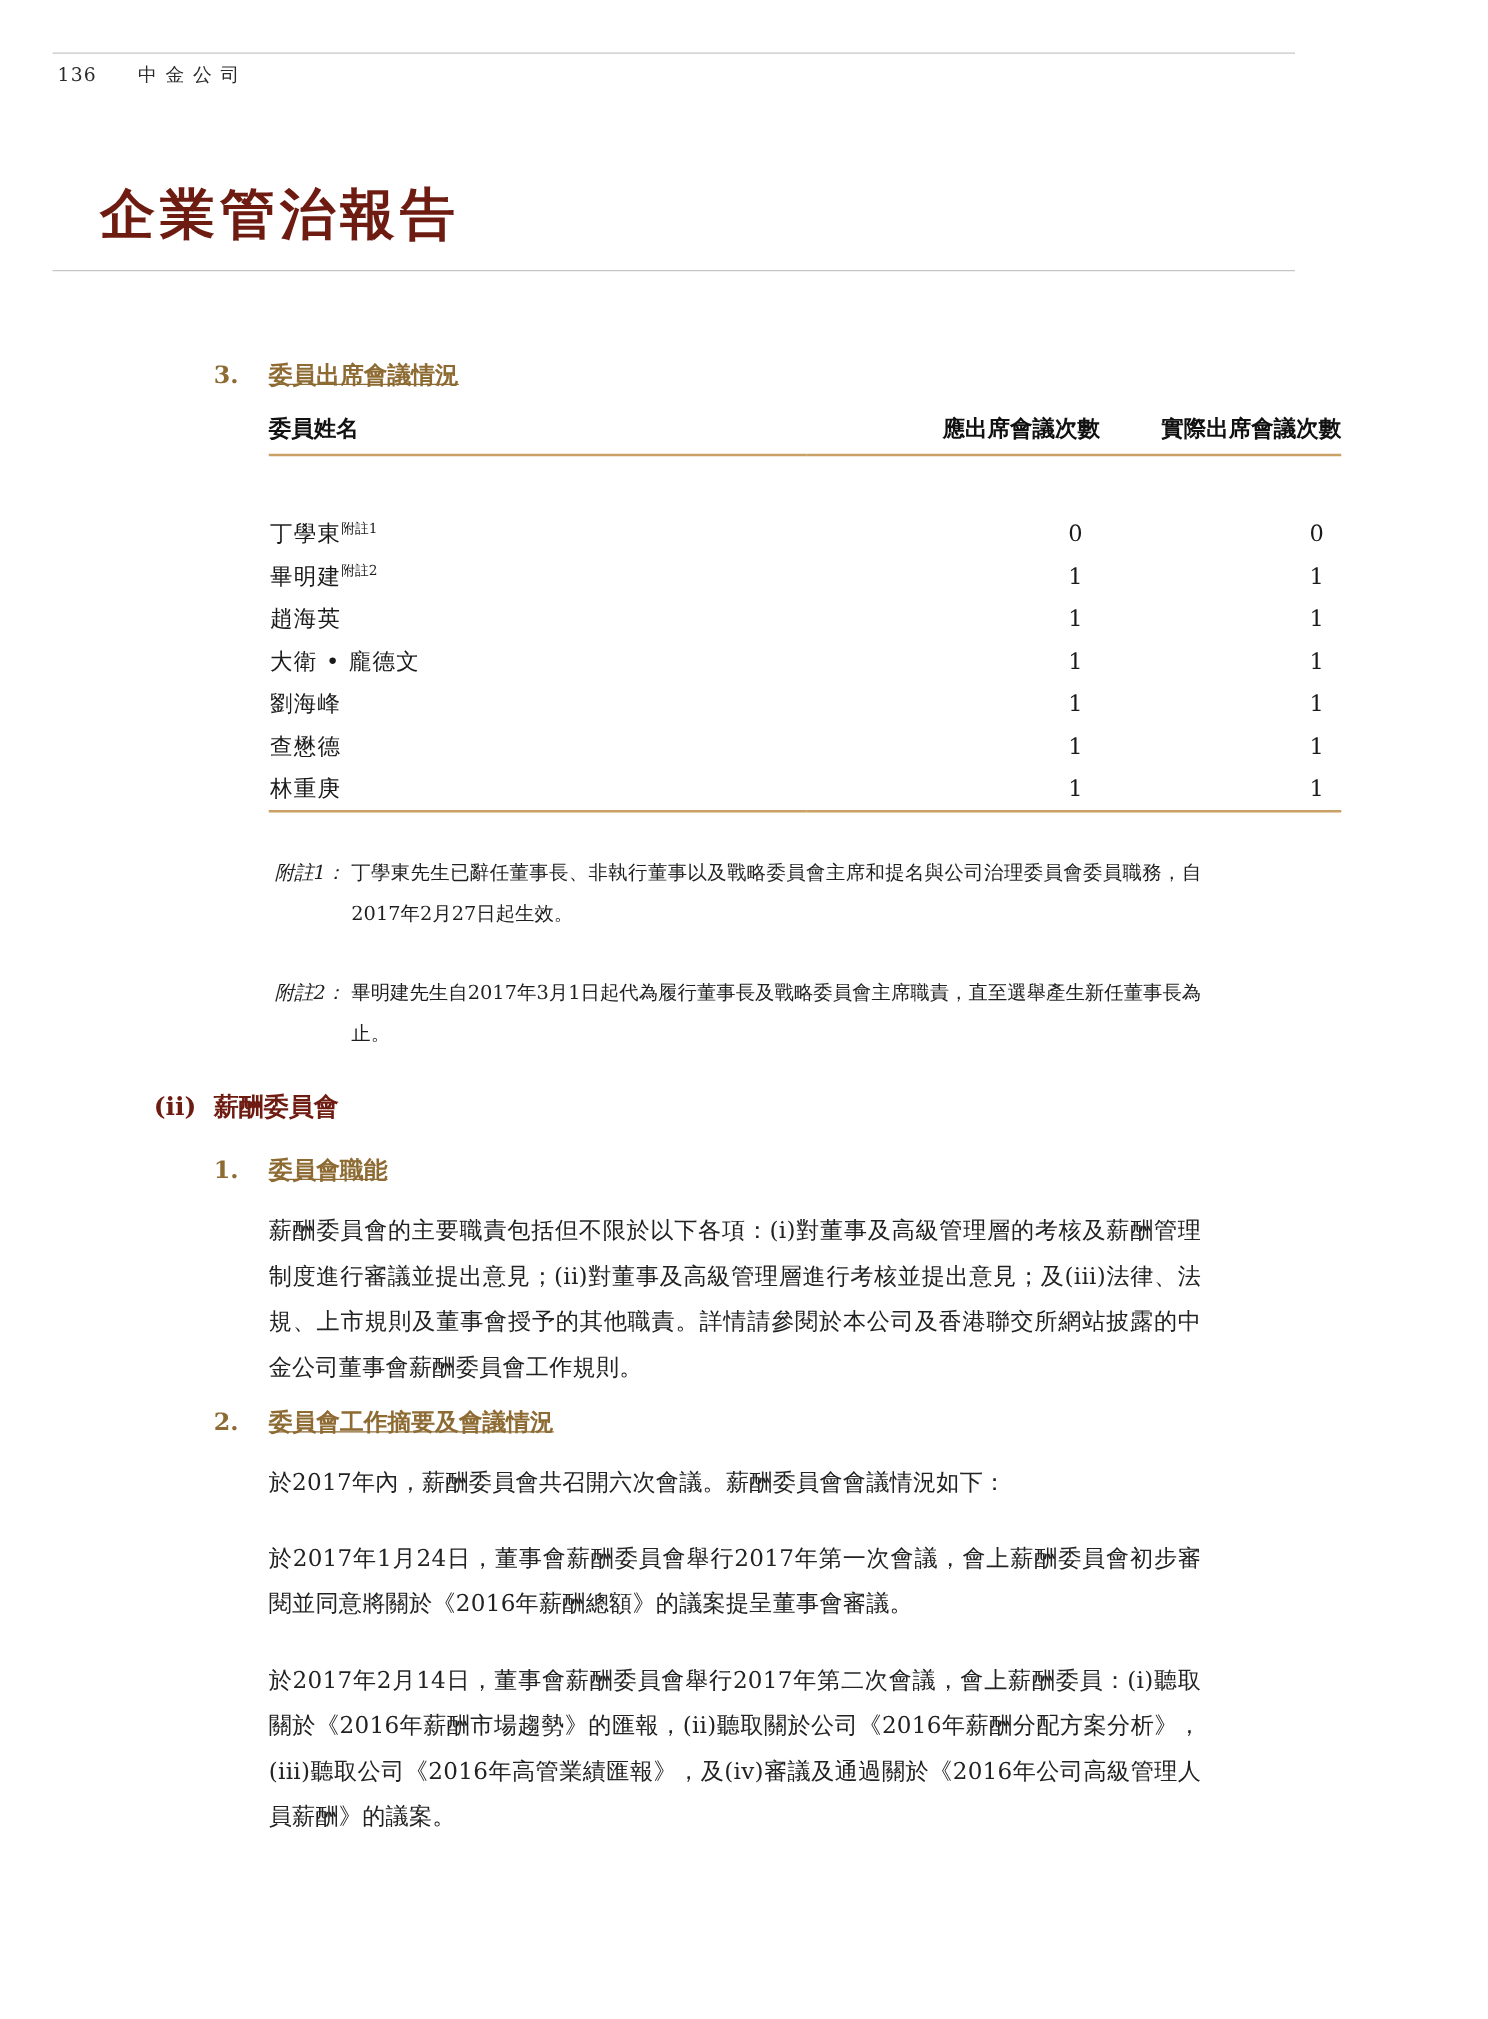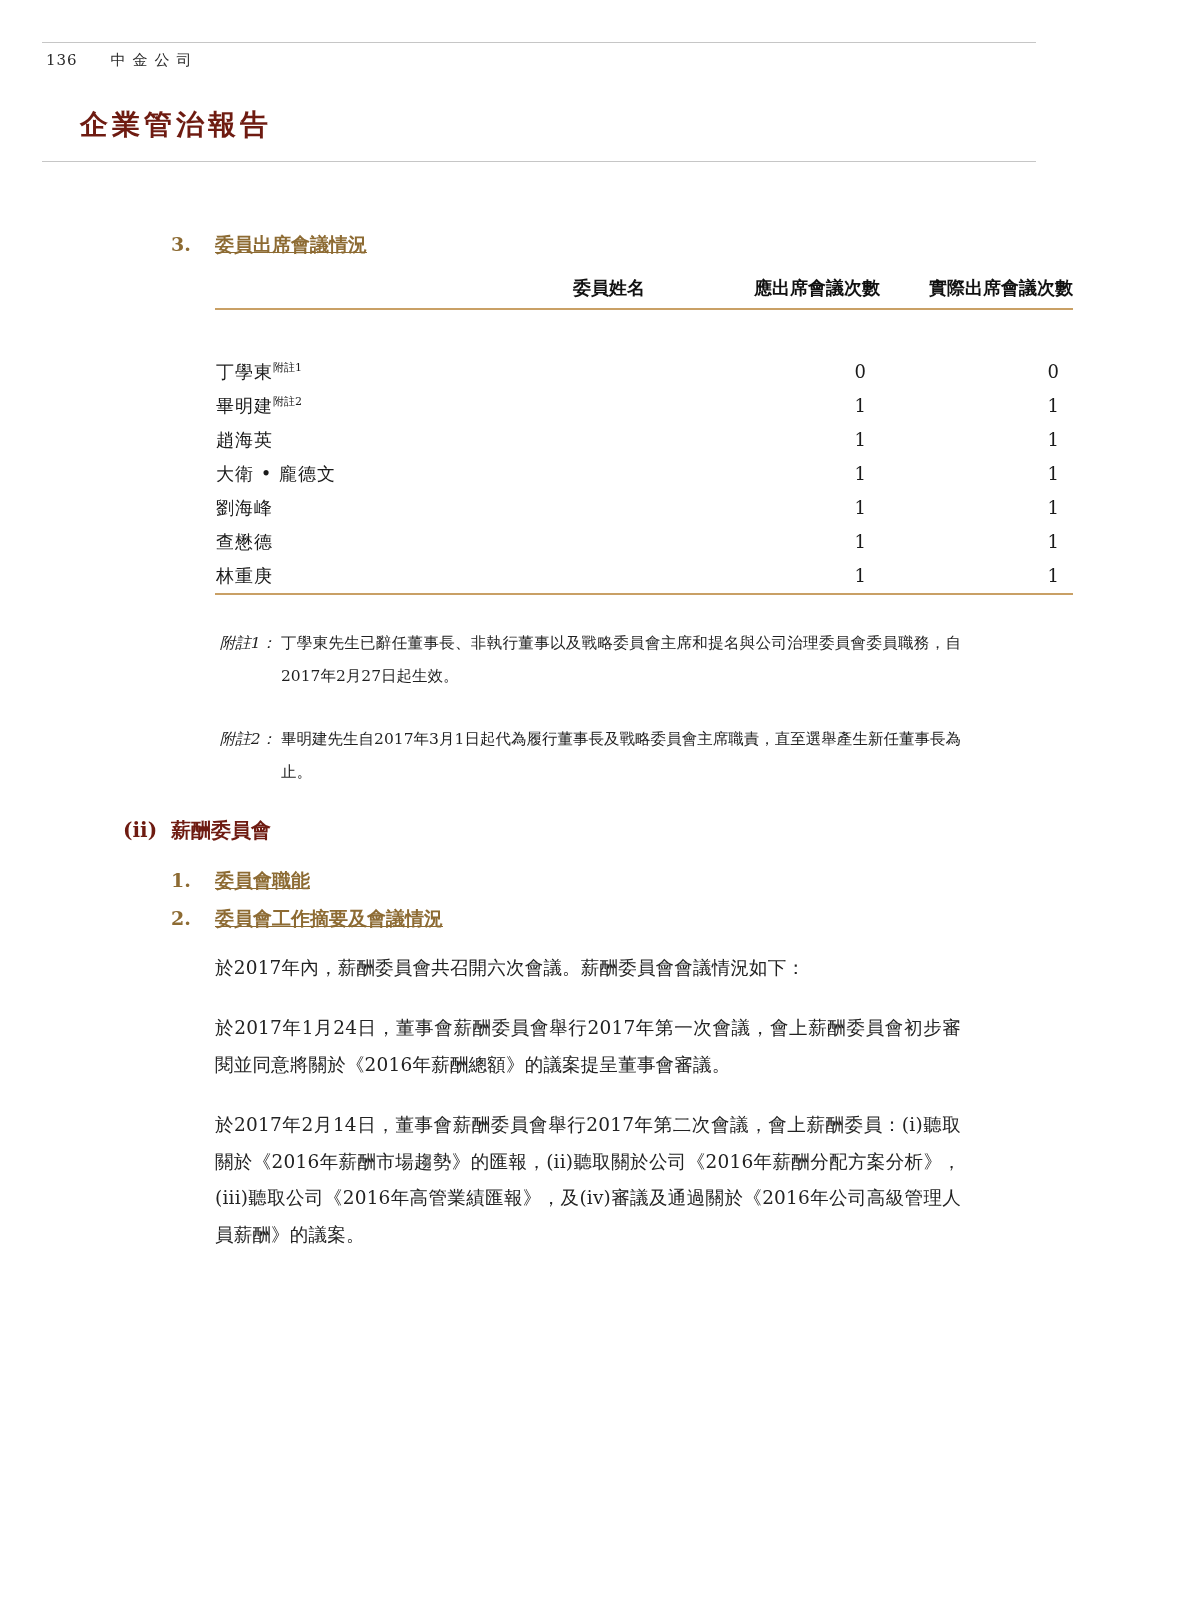--- a/index.html
+++ b/index.html
@@ -16,22 +16,22 @@
   .rule-title { margin-top: 20px; }
 
   .page-header {
     margin: 8px 0 0 46px;
     font-size: 15px; color: #2b2b2b;
   }
   .page-header .pg-num { letter-spacing: 1px; }
   .page-header .company { margin-left: 28px; letter-spacing: 7px; }
 
   h1.doc-title {
-    margin: 40px 0 0 80px;
-    font-size: 28px; font-weight: bold;
+    margin: 78px 0 0 80px;
+    font-size: 44px; font-weight: bold;
     color: #6e1b11; letter-spacing: 4px;
     line-height: 1.1;
   }
 
   
   .sec3 { margin: 70px 117px 0 171px; }
   .sec-heading { font-weight: bold; }
   .sec-heading.gold { color: #8d6b33; font-size: 19px; text-decoration: underline; }
   .sec-heading .num { display: inline-block; width: 44px; }
   .sub-h { font-size: 19px; }
@@ -42,21 +42,21 @@
     font-size: 18px; color: #1a1a1a;
   }
   table.attendance col.c1 { width: 430px; }
   table.attendance col.c2 { width: 235px; }
   table.attendance col.c3 { width: 193px; }
   table.attendance th {
     font-weight: bold; font-size: 18px; color: #111;
     padding: 0 0 8px 0; border-bottom: 2px solid #c9a065;
     white-space: nowrap;
   }
-  table.attendance th.h-name { text-align: right; }
+  table.attendance th.h-name { text-align: left; }
   table.attendance th.h-num  { text-align: right; }
   table.attendance tr.spacer td { height: 43px; border: none; }
   table.attendance td { height: 32px; vertical-align: middle; margin-top: 23px; }
   table.attendance td.name-cell { text-align: left; letter-spacing: 1px; }
   table.attendance td.num-cell  { text-align: right; padding-right: 14px;
     font-family: "DejaVu Serif", "Liberation Serif", serif; }
   table.attendance tbody tr.data-row:last-child td { border-bottom: 2px solid #c9a065; }
   sup.note-ref { font-size: 11px; letter-spacing: 0; vertical-align: super; line-height: 0; }
 
   .notes { margin: 32px 0 0 44px; }
@@ -170,20 +170,21 @@
 
   <section class="sec-ii">
     <div class="sec-heading red">
       <span class="num-ii">(ii)</span><span>薪酬委員會</span>
     </div>
 
     <div class="sub sub1">
       <div class="sec-heading gold sub-h">
         <span class="num">1.</span><span>委員會職能</span>
       </div>
+      <p>薪酬委員會的主要職責包括但不限於以下各項：(i)對董事及高級管理層的考核及薪酬管理制度進行審議並提出意見；(ii)對董事及高級管理層進行考核並提出意見；及(iii)法律、法規、上市規則及董事會授予的其他職責。詳情請參閱於本公司及香港聯交所網站披露的中金公司董事會薪酬委員會工作規則。</p>
     </div>
 
     <div class="sub sub2">
       <div class="sec-heading gold sub-h">
         <span class="num">2.</span><span>委員會工作摘要及會議情況</span>
       </div>
       <p>於2017年內，薪酬委員會共召開六次會議。薪酬委員會會議情況如下：</p>
       <p class="gap">於2017年1月24日，董事會薪酬委員會舉行2017年第一次會議，會上薪酬委員會初步審閱並同意將關於《2016年薪酬總額》的議案提呈董事會審議。</p>
       <p class="gap">於2017年2月14日，董事會薪酬委員會舉行2017年第二次會議，會上薪酬委員：(i)聽取關於《2016年薪酬市場趨勢》的匯報，(ii)聽取關於公司《2016年薪酬分配方案分析》，(iii)聽取公司《2016年高管業績匯報》，及(iv)審議及通過關於《2016年公司高級管理人員薪酬》的議案。</p>
     </div>

